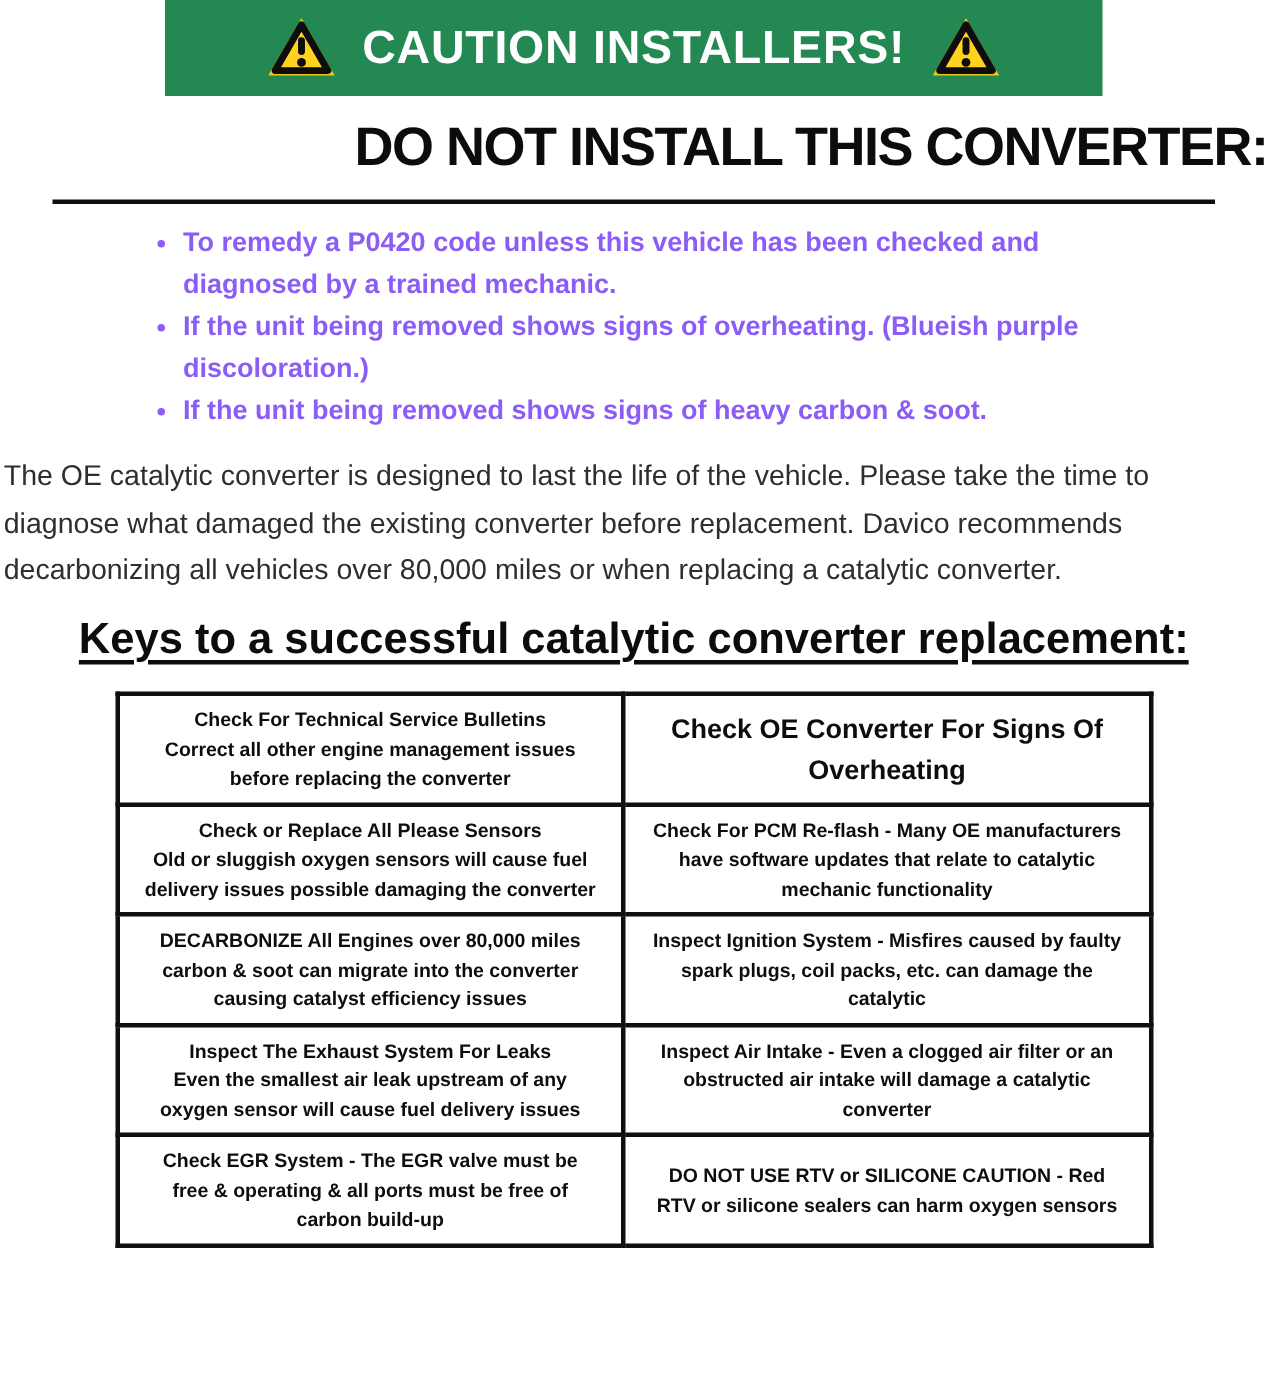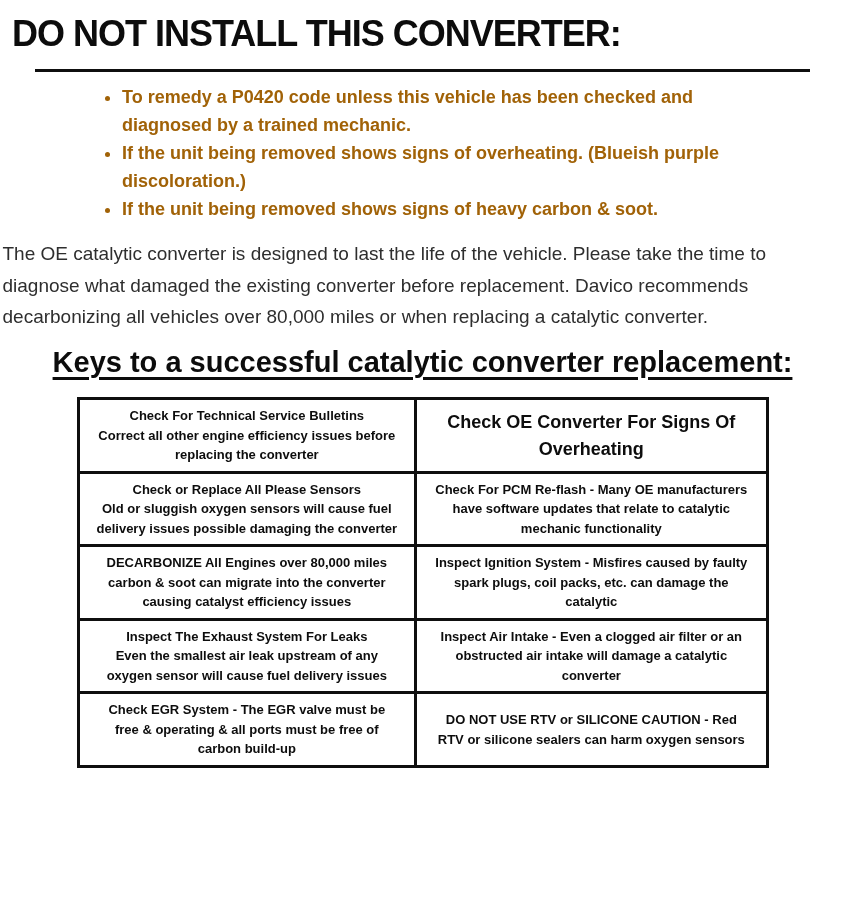--- a/index.html
+++ b/index.html
@@ -30,21 +30,21 @@
     font-weight: bold;
     font-size: 31px;
     letter-spacing: 0.5px;
     white-space: nowrap;
   }
   .warn-svg { display: block; }
 
   
   .title {
     margin: 13px 0 0 12px;
-    text-align: left;
+    text-align: right;
     font-size: 36px;
     font-weight: bold;
     letter-spacing: -1px;
     color: #0c0c0c;
   }
 
   
   .divider {
     width: 775px;
     border: none;
@@ -53,21 +53,21 @@
   }
 
   
   .bullets {
     margin: 12px 0 0 96px;
     padding: 0 0 0 26px;
     width: 615px;
     font-weight: bold;
     font-size: 18px;
     line-height: 1.55;
-    color: #a16207;
+    color: #8b5cf6;
   }
   .bullets li { margin: 0; }
 
   
   .intro {
     margin: 15px auto 0 auto;
     width: 840px;
     text-align: left;
     font-size: 19px;
     font-weight: normal;
@@ -106,20 +106,39 @@
     white-space: pre-line;
     color: #0d0d0d;
   }
   .keys-table .row-0 .cell-right { font-size: 18px; }
 </style>
 </head>
 <body>
 
 <div class="page">
 
+  <div class="banner">
+    <span class="warn-icon">
+      <svg class="warn-svg" width="46" height="42" viewBox="0 0 110 100" aria-hidden="true">
+        <path d="M55 2 L108 94 H2 Z" fill="#F0C419"></path>
+        <path d="M55 13 L97 86 H13 Z" fill="#FFD21E" stroke="#0d0d0d" stroke-width="11" stroke-linejoin="round"></path>
+        <rect x="49.5" y="33" width="11" height="28" rx="5.5" fill="#0d0d0d"></rect>
+        <circle cx="55" cy="73" r="7" fill="#0d0d0d"></circle>
+      </svg>
+    </span>
+    <span class="banner-text">CAUTION INSTALLERS!</span>
+    <span class="warn-icon">
+      <svg class="warn-svg" width="46" height="42" viewBox="0 0 110 100" aria-hidden="true">
+        <path d="M55 2 L108 94 H2 Z" fill="#F0C419"></path>
+        <path d="M55 13 L97 86 H13 Z" fill="#FFD21E" stroke="#0d0d0d" stroke-width="11" stroke-linejoin="round"></path>
+        <rect x="49.5" y="33" width="11" height="28" rx="5.5" fill="#0d0d0d"></rect>
+        <circle cx="55" cy="73" r="7" fill="#0d0d0d"></circle>
+      </svg>
+    </span>
+  </div>
 
   <h1 class="title">DO NOT INSTALL THIS CONVERTER:</h1>
 
   <hr class="divider">
 
   <ul class="bullets">
     <li>To remedy a P0420 code unless this vehicle has been checked and diagnosed by a trained mechanic.</li>
     <li>If the unit being removed shows signs of overheating. (Blueish purple discoloration.)</li>
     <li>If the unit being removed shows signs of heavy carbon &amp; soot.</li>
   </ul>
@@ -129,21 +148,21 @@
   <h2 class="keys-heading">Keys to a successful catalytic converter replacement:</h2>
 
   <table class="keys-table">
     <colgroup>
         <col style="width:49%">
         <col style="width:51%">
       </colgroup>
     <tbody>
       <tr class="row-0">
         <td class="cell-left">Check For Technical Service Bulletins
-Correct all other engine efficiency issues before replacing the converter</td>
+Correct all other engine management issues before replacing the converter</td>
         <td class="cell-right">Check OE Converter For Signs Of Overheating</td>
       </tr>
       <tr class="row-1">
         <td class="cell-left">Check or Replace All Please Sensors
 Old or sluggish oxygen sensors will cause fuel delivery issues possible damaging the converter</td>
         <td class="cell-right">Check For PCM Re-flash - Many OE manufacturers have software updates that relate to catalytic mechanic functionality</td>
       </tr>
       <tr class="row-2">
         <td class="cell-left">DECARBONIZE All Engines over 80,000 miles carbon &amp; soot can migrate into the converter causing catalyst efficiency issues</td>
         <td class="cell-right">Inspect Ignition System - Misfires caused by faulty spark plugs, coil packs, etc. can damage the catalytic</td>

